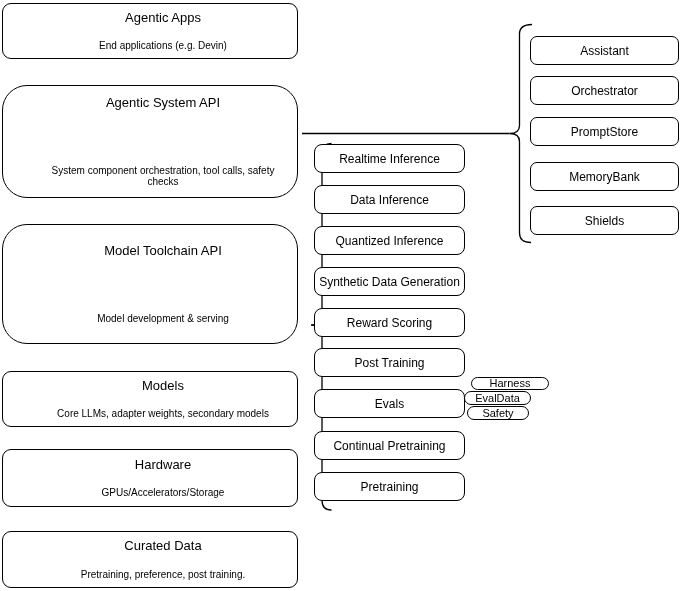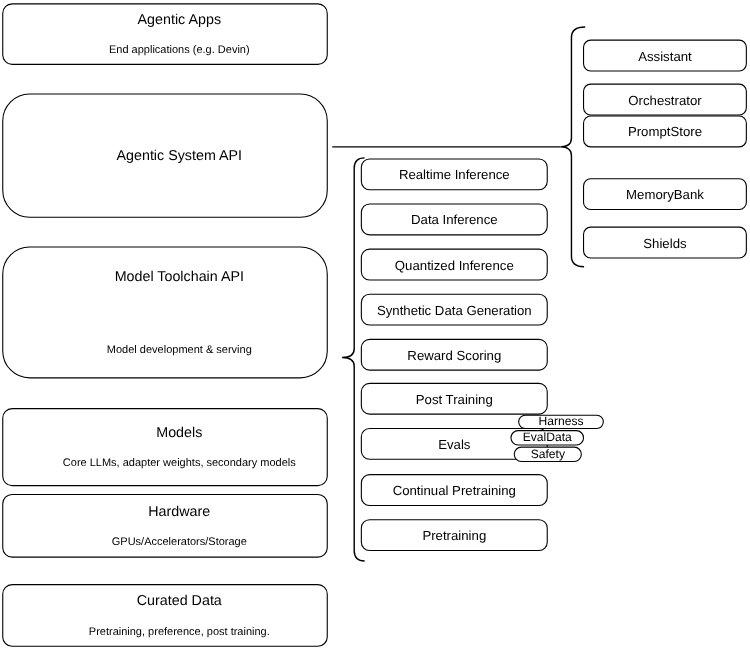--- a/index.html
+++ b/index.html
@@ -12,21 +12,21 @@
   .lbox{
     position:absolute;left:2px;width:296px;box-sizing:border-box;
     border:1.3px solid #000;border-radius:9px;background:#fff;
     display:flex;flex-direction:column;align-items:center;justify-content:center;
     gap:5px;text-align:center;z-index:2;padding-left:26px;
   }
   .lbox.big{border-radius:25px;gap:44px;}
   .title{font-size:13px;line-height:1.1;}
   .subtitle{font-size:10px;line-height:1.1;padding:0 6px;margin-top:10px;}
   .mbox{
-    position:absolute;left:328px;width:170px;height:29px;box-sizing:border-box;
+    position:absolute;left:314px;width:151px;height:29px;box-sizing:border-box;
     border:1.3px solid #000;border-radius:8px;background:#fff;
     display:flex;align-items:center;justify-content:center;
     font-size:12px;white-space:nowrap;z-index:2;
   }
   .rbox{
     position:absolute;left:530px;width:149px;height:29px;box-sizing:border-box;
     border:1.3px solid #000;border-radius:7px;background:#fff;
     display:flex;align-items:center;justify-content:center;
     font-size:12px;white-space:nowrap;z-index:2;
   }
@@ -51,28 +51,29 @@
     <path d="M 331.5 143.5 Q 322 143.5 322 153 L 322 317 Q 322 325 311 325 Q 322 325 322 333 L 322 500.5 Q 322 510 331.5 510" fill="none" stroke="#000" stroke-width="1.3"></path>
   </svg>
 
   <div class="lbox" style="top:3px;height:56px;">
     <div class="title">Agentic Apps</div>
     <div class="subtitle">End applications (e.g. Devin)</div>
   </div>
 
   <div class="lbox big" style="top:85px;height:113px;">
     <div class="title">Agentic System API</div>
+    <div class="subtitle">System component orchestration, tool calls, safety checks</div>
   </div>
 
   <div class="lbox big" style="top:224px;height:120px;">
     <div class="title">Model Toolchain API</div>
     <div class="subtitle">Model development &amp; serving</div>
   </div>
 
-  <div class="lbox" style="top:371px;height:71px;align-items:center;">
+  <div class="lbox" style="top:371px;height:56px;align-items:center;">
     <div class="title">Models</div>
     <div class="subtitle">Core LLMs, adapter weights, secondary models</div>
   </div>
 
   <div class="lbox" style="top:449px;height:58px;">
     <div class="title">Hardware</div>
     <div class="subtitle">GPUs/Accelerators/Storage</div>
   </div>
 
   <div class="lbox" style="top:531px;height:57px;">
@@ -89,17 +90,17 @@
   <div class="mbox" style="top:389px;">Evals</div>
   <div class="mbox" style="top:431px;">Continual Pretraining</div>
   <div class="mbox" style="top:472px;">Pretraining</div>
 
   <div class="tag" style="left:471px;top:377px;width:78px;height:13px;">Harness</div>
   <div class="tag" style="left:464px;top:391px;width:67px;height:14px;">EvalData</div>
   <div class="tag" style="left:467px;top:406px;width:62px;height:14px;">Safety</div>
 
   <div class="rbox" style="top:36px;">Assistant</div>
   <div class="rbox" style="top:76px;">Orchestrator</div>
-  <div class="rbox" style="top:105px;">PromptStore</div>
+  <div class="rbox" style="top:117px;">PromptStore</div>
   <div class="rbox" style="top:162px;">MemoryBank</div>
   <div class="rbox" style="top:206px;">Shields</div>
 
 </div>
 
 </body></html>

